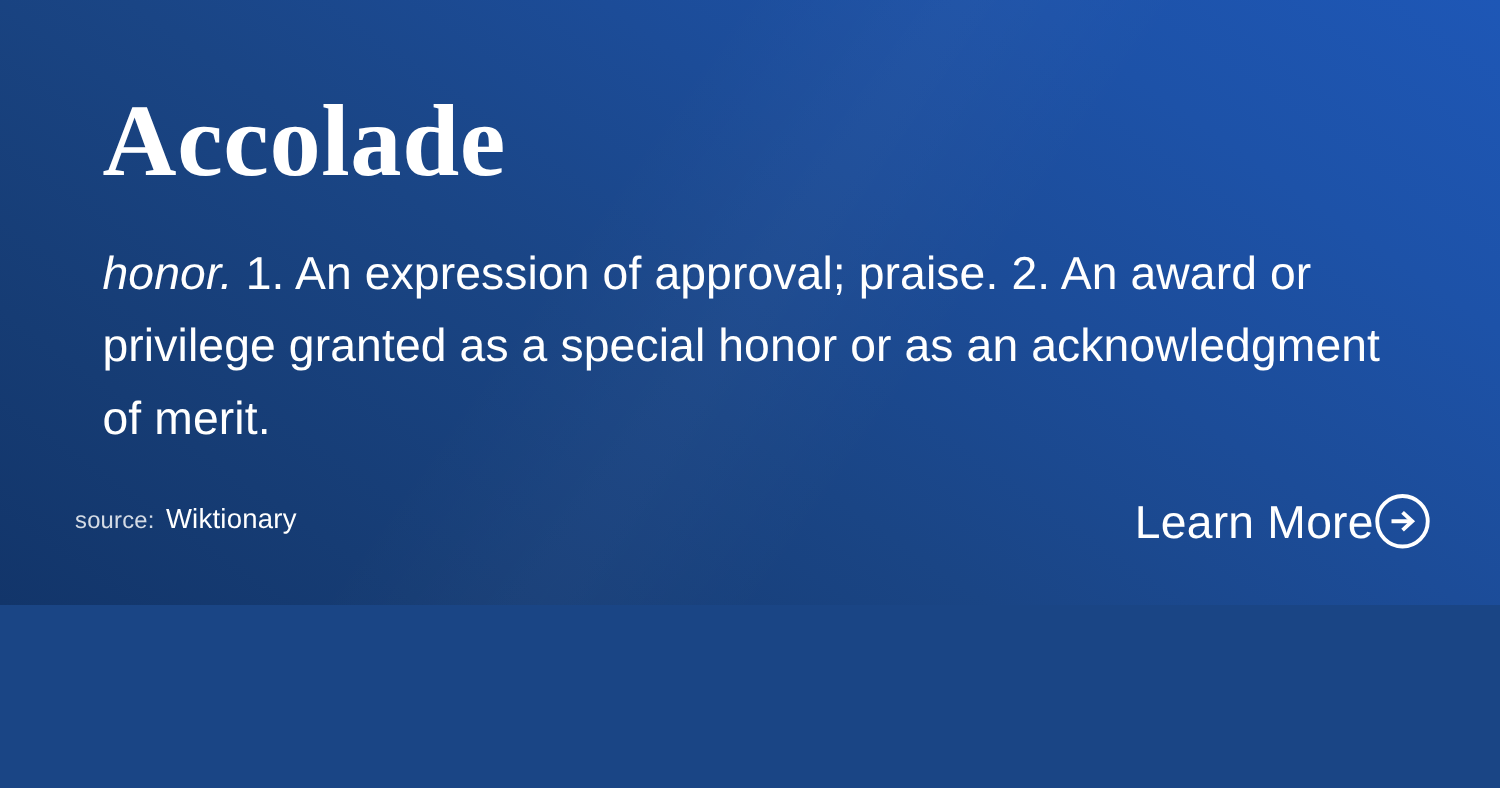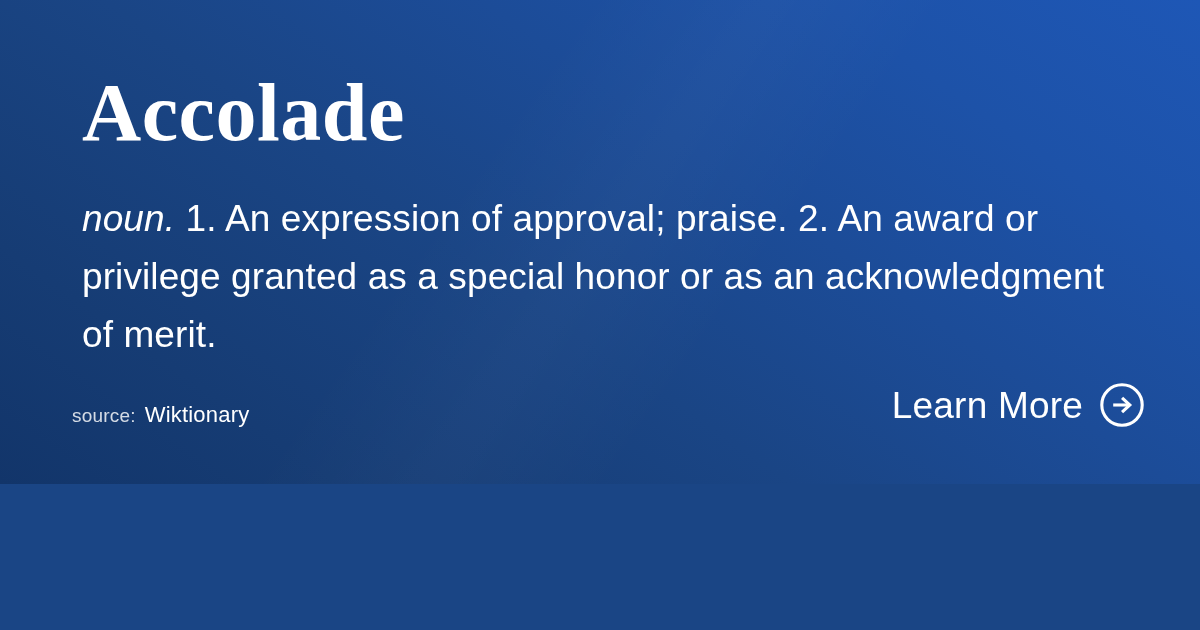--- a/index.html
+++ b/index.html
@@ -82,42 +82,40 @@
 
   
   #source {
     position: absolute;
     left: 60px;
     bottom: 56px;
     display: flex;
     align-items: baseline;
     gap: 9px;
     white-space: nowrap;
-    margin-left: 12px;
   }
 
   #source .source-label {
     font-size: 19px;
     color: rgba(255,255,255,0.82);
     letter-spacing: 0.2px;
   }
 
   #source .source-name {
     font-size: 22px;
     color: #ffffff;
     letter-spacing: 0.2px;
   }
 
   #cta {
     position: absolute;
     right: 55px;
-    bottom: 56px;
+    bottom: 44px;
     display: flex;
     align-items: center;
-    gap: 16px;
     white-space: nowrap;
     text-decoration: none;
     cursor: pointer;
   }
 
   #cta .cta-label {
     font-size: 37px;
     color: #ffffff;
     letter-spacing: 0.2px;
     line-height: 1;
@@ -135,21 +133,21 @@
 
 <div id="card">
 
   <div id="sheen"></div>
 
   <div id="content">
 
     <div id="word">Accolade</div>
 
     <div id="definition">
-      <span class="pos">noun.</span><span> </span><span>1. An expression of approval; praise. 2. An award or privilege granted as a special honor or as an acknowledgment of merit.</span>
+      <span class="pos">honor.</span><span> </span><span>1. An expression of approval; praise. 2. An award or privilege granted as a special honor or as an acknowledgment of merit.</span>
     </div>
 
     <div id="source">
       <span class="source-label">source:</span>
       <span class="source-name">Wiktionary</span>
     </div>
 
     <a id="cta" href="#">
       <span class="cta-label">Learn More</span>
       <svg class="cta-icon" viewBox="0 0 46 46" aria-hidden="true">

